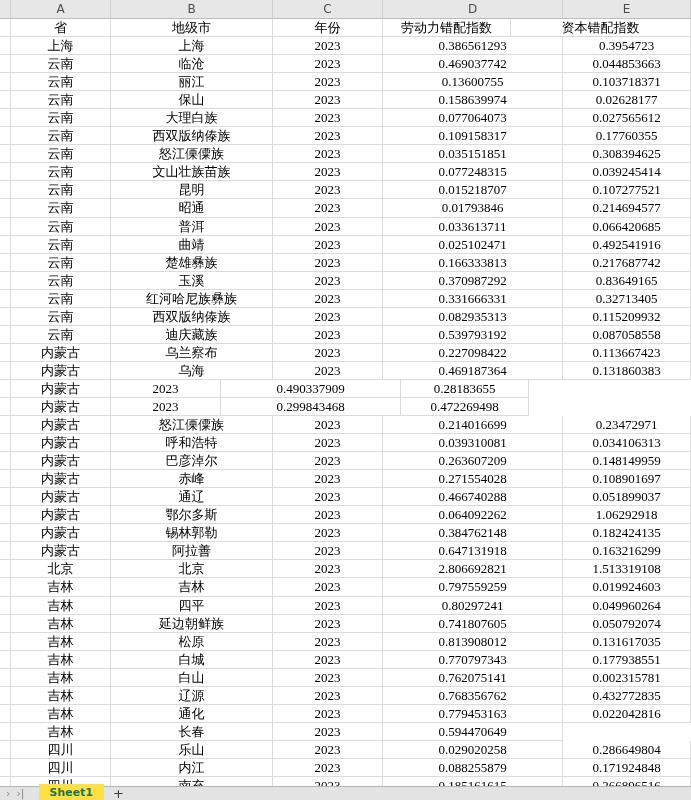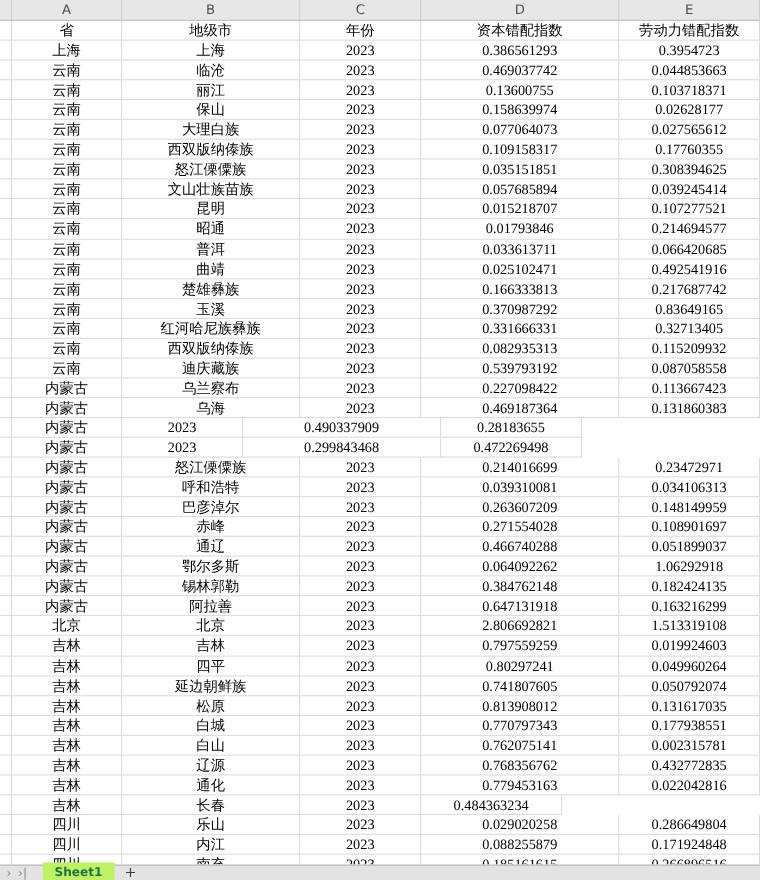--- a/index.html
+++ b/index.html
@@ -30,21 +30,21 @@
   .c4{width:180px;}
   .c5{width:128px;}
   
   .tabbar{
     position:absolute;left:0;bottom:0;width:691px;height:14px;background:#e3e3e3;
     border-top:1px solid #b5b5b5;box-sizing:border-box;display:flex;align-items:center;
     font-family:"DejaVu Sans","Liberation Sans",sans-serif;z-index:5;
   }
   .navicon{color:#8a8a8a;font-size:11px;line-height:1;margin-left:6px;cursor:default;}
   .sheettab{
-    height:17px;margin-top:-3px;margin-left:14px;padding:0 11px;background:#bef264;
+    height:17px;margin-top:-3px;margin-left:14px;padding:0 11px;background:#fde047;
     display:flex;align-items:center;font-size:11px;font-weight:bold;color:#1f7245;
   }
   .plusicon{margin-left:9px;color:#3c3c3c;font-size:13px;line-height:1;}
 </style>
 </head>
 <body>
 
 <div class="sheet">
 
   <div class="colhead" id="colhead">
@@ -57,22 +57,22 @@
       <div class="ch c5">E</div>
     </div>
 
   <div class="grid" id="grid">
 
   <div class="row">
         <div class="cell c0"></div>
         <div class="cell c1">省</div>
         <div class="cell c2">地级市</div>
         <div class="cell c3">年份</div>
+        <div class="cell c5">劳动力错配指数</div>
         <div class="cell c4">资本错配指数</div>
-        <div class="cell c5">劳动力错配指数</div>
       </div>
       <div class="row">
         <div class="cell c0"></div>
         <div class="cell c1">上海</div>
         <div class="cell c2">上海</div>
         <div class="cell c3">2023</div>
         <div class="cell c4">0.386561293</div>
         <div class="cell c5">0.3954723</div>
       </div>
       <div class="row">
@@ -121,21 +121,21 @@
         <div class="cell c2">怒江傈僳族</div>
         <div class="cell c3">2023</div>
         <div class="cell c4">0.035151851</div>
         <div class="cell c5">0.308394625</div>
       </div>
       <div class="row">
         <div class="cell c0"></div>
         <div class="cell c1">云南</div>
         <div class="cell c2">文山壮族苗族</div>
         <div class="cell c3">2023</div>
-        <div class="cell c4">0.057685894</div>
+        <div class="cell c4">0.077248315</div>
         <div class="cell c5">0.039245414</div>
       </div>
       <div class="row">
         <div class="cell c0"></div>
         <div class="cell c1">云南</div>
         <div class="cell c2">昆明</div>
         <div class="cell c3">2023</div>
         <div class="cell c4">0.015218707</div>
         <div class="cell c5">0.107277521</div>
       </div>
@@ -367,21 +367,21 @@
         <div class="cell c2">通化</div>
         <div class="cell c3">2023</div>
         <div class="cell c4">0.779453163</div>
         <div class="cell c5">0.022042816</div>
       </div>
       <div class="row">
         <div class="cell c0"></div>
         <div class="cell c1">吉林</div>
         <div class="cell c2">长春</div>
         <div class="cell c3">2023</div>
-        <div class="cell c5">0.484363234</div>
+        <div class="cell c4">0.594470649</div>
       </div>
       <div class="row">
         <div class="cell c0"></div>
         <div class="cell c1">四川</div>
         <div class="cell c2">乐山</div>
         <div class="cell c3">2023</div>
         <div class="cell c4">0.029020258</div>
         <div class="cell c5">0.286649804</div>
       </div>
       <div class="row">

